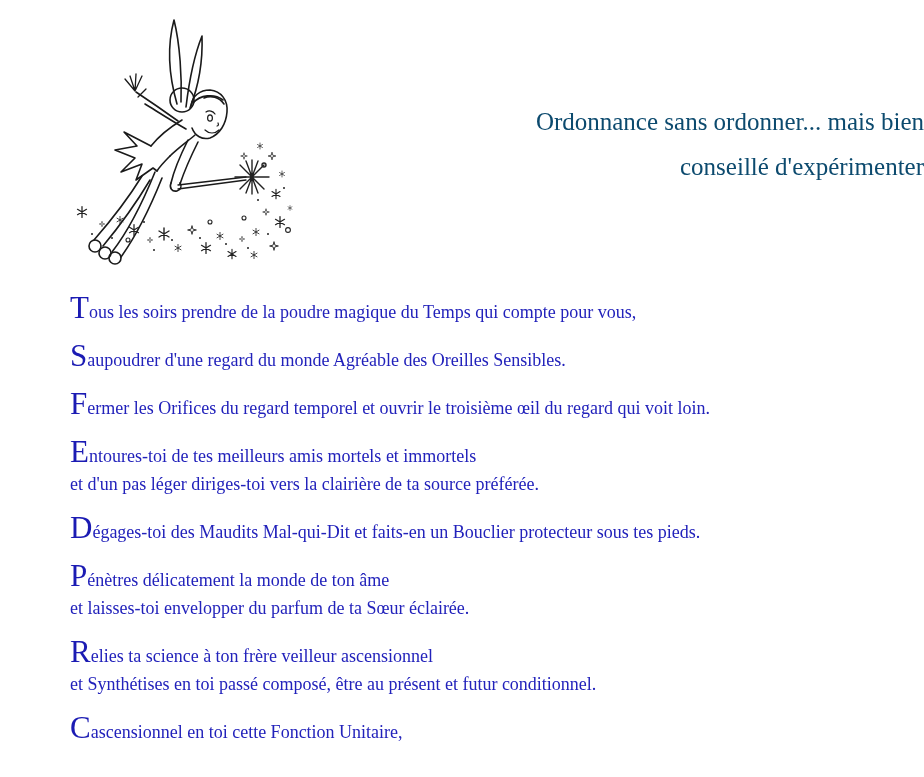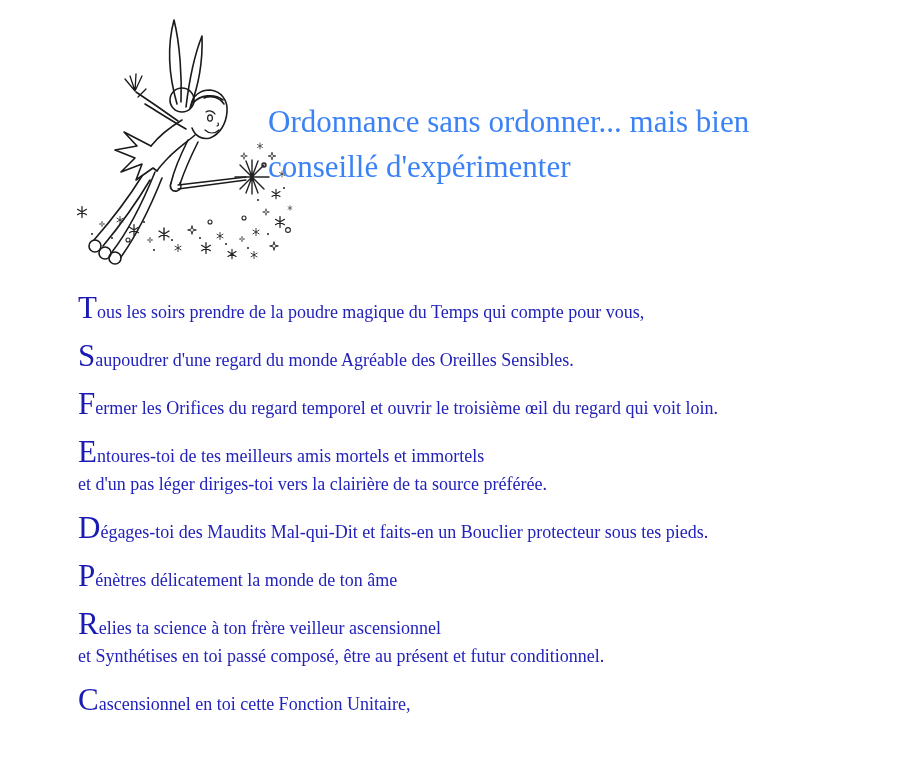--- a/index.html
+++ b/index.html
@@ -16,37 +16,37 @@
     left: 58px;
     top: 8px;
     width: 245px;
     height: 262px;
   }
   .title {
     position: absolute;
     left: 268px;
     top: 99px;
     width: 656px;
-    text-align: left;
-    color: #3b82f6;
-    font-size: 31px;
+    text-align: right;
+    color: #0c4a6e;
+    font-size: 25px;
     line-height: 45px;
     white-space: nowrap;
   }
   .title span { display: block; }
   .content {
     position: absolute;
     left: 70px;
     top: 294px;
     width: 820px;
     color: #2222bb;
     font-size: 18px;
     line-height: 28px;
   }
-  .para { margin: 0 0 16px 8px; }
+  .para { margin: 0 0 16px 0; }
   .para .initial {
     font-size: 31px;
     line-height: 28px;
     color: #1b1bb3;
   }
   .para .line2 { display: block; }
   .para .line2:empty { display: none; }
   .signature {
     position: absolute;
     right: 7px;
@@ -170,20 +170,20 @@
     <span>Ordonnance sans ordonner... mais bien</span>
     <span>conseillé d'expérimenter</span>
   </div>
 
   <div class="content">
     <p class="para"><span class="initial">T</span><span>ous les soirs prendre de la poudre magique du Temps qui compte pour vous,</span></p>
     <p class="para"><span class="initial">S</span><span>aupoudrer d'une regard du monde Agréable des Oreilles Sensibles.</span></p>
     <p class="para"><span class="initial">F</span><span>ermer les Orifices du regard temporel et ouvrir le troisième œil du regard qui voit loin.</span></p>
     <p class="para"><span class="initial">E</span><span>ntoures-toi de tes meilleurs amis mortels et immortels</span><span class="line2">et d'un pas léger diriges-toi vers la clairière de ta source préférée.</span></p>
     <p class="para"><span class="initial">D</span><span>égages-toi des Maudits Mal-qui-Dit et faits-en un Bouclier protecteur sous tes pieds.</span></p>
-    <p class="para"><span class="initial">P</span><span>énètres délicatement la monde de ton âme</span></p>
+    <p class="para"><span class="initial">P</span><span>énètres délicatement la monde de ton âme</span><span class="line2">et laisses-toi envelopper du parfum de ta Sœur éclairée.</span></p>
     <p class="para"><span class="initial">R</span><span>elies ta science à ton frère veilleur ascensionnel</span><span class="line2">et Synthétises en toi passé composé, être au présent et futur conditionnel.</span></p>
     <p class="para"><span class="initial">C</span><span>ascensionnel en toi cette Fonction Unitaire,</span></p>
   </div>
 
   <div class="signature">Ianis kiliakis</div>
 
 </div>
 
 </body></html>

